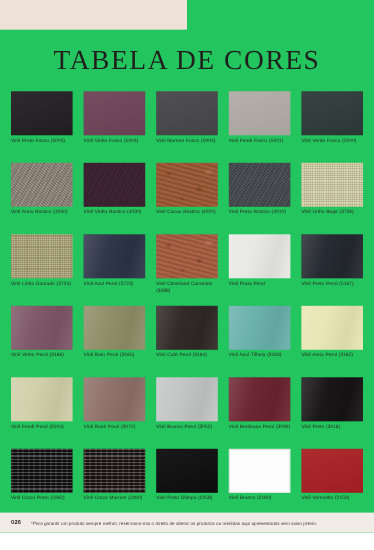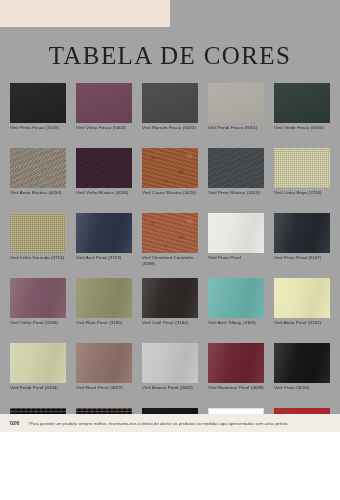--- a/index.html
+++ b/index.html
@@ -10,22 +10,22 @@
     width: 340px;
     height: 500px;
     background: #ffffff;
     font-family: "Liberation Sans", sans-serif;
     overflow: hidden;
     position: relative;
   }
   .page {
     position: relative;
     width: 340px;
-    height: 432px;
-    background: #a3a3a3;
+    height: 484px;
+    background: #22c55e;
     overflow: hidden;
   }
   
   .beige-block {
     position: absolute;
     left: 0;
     top: 0;
     width: 170px;
     height: 27px;
     background: #eee1d8;

